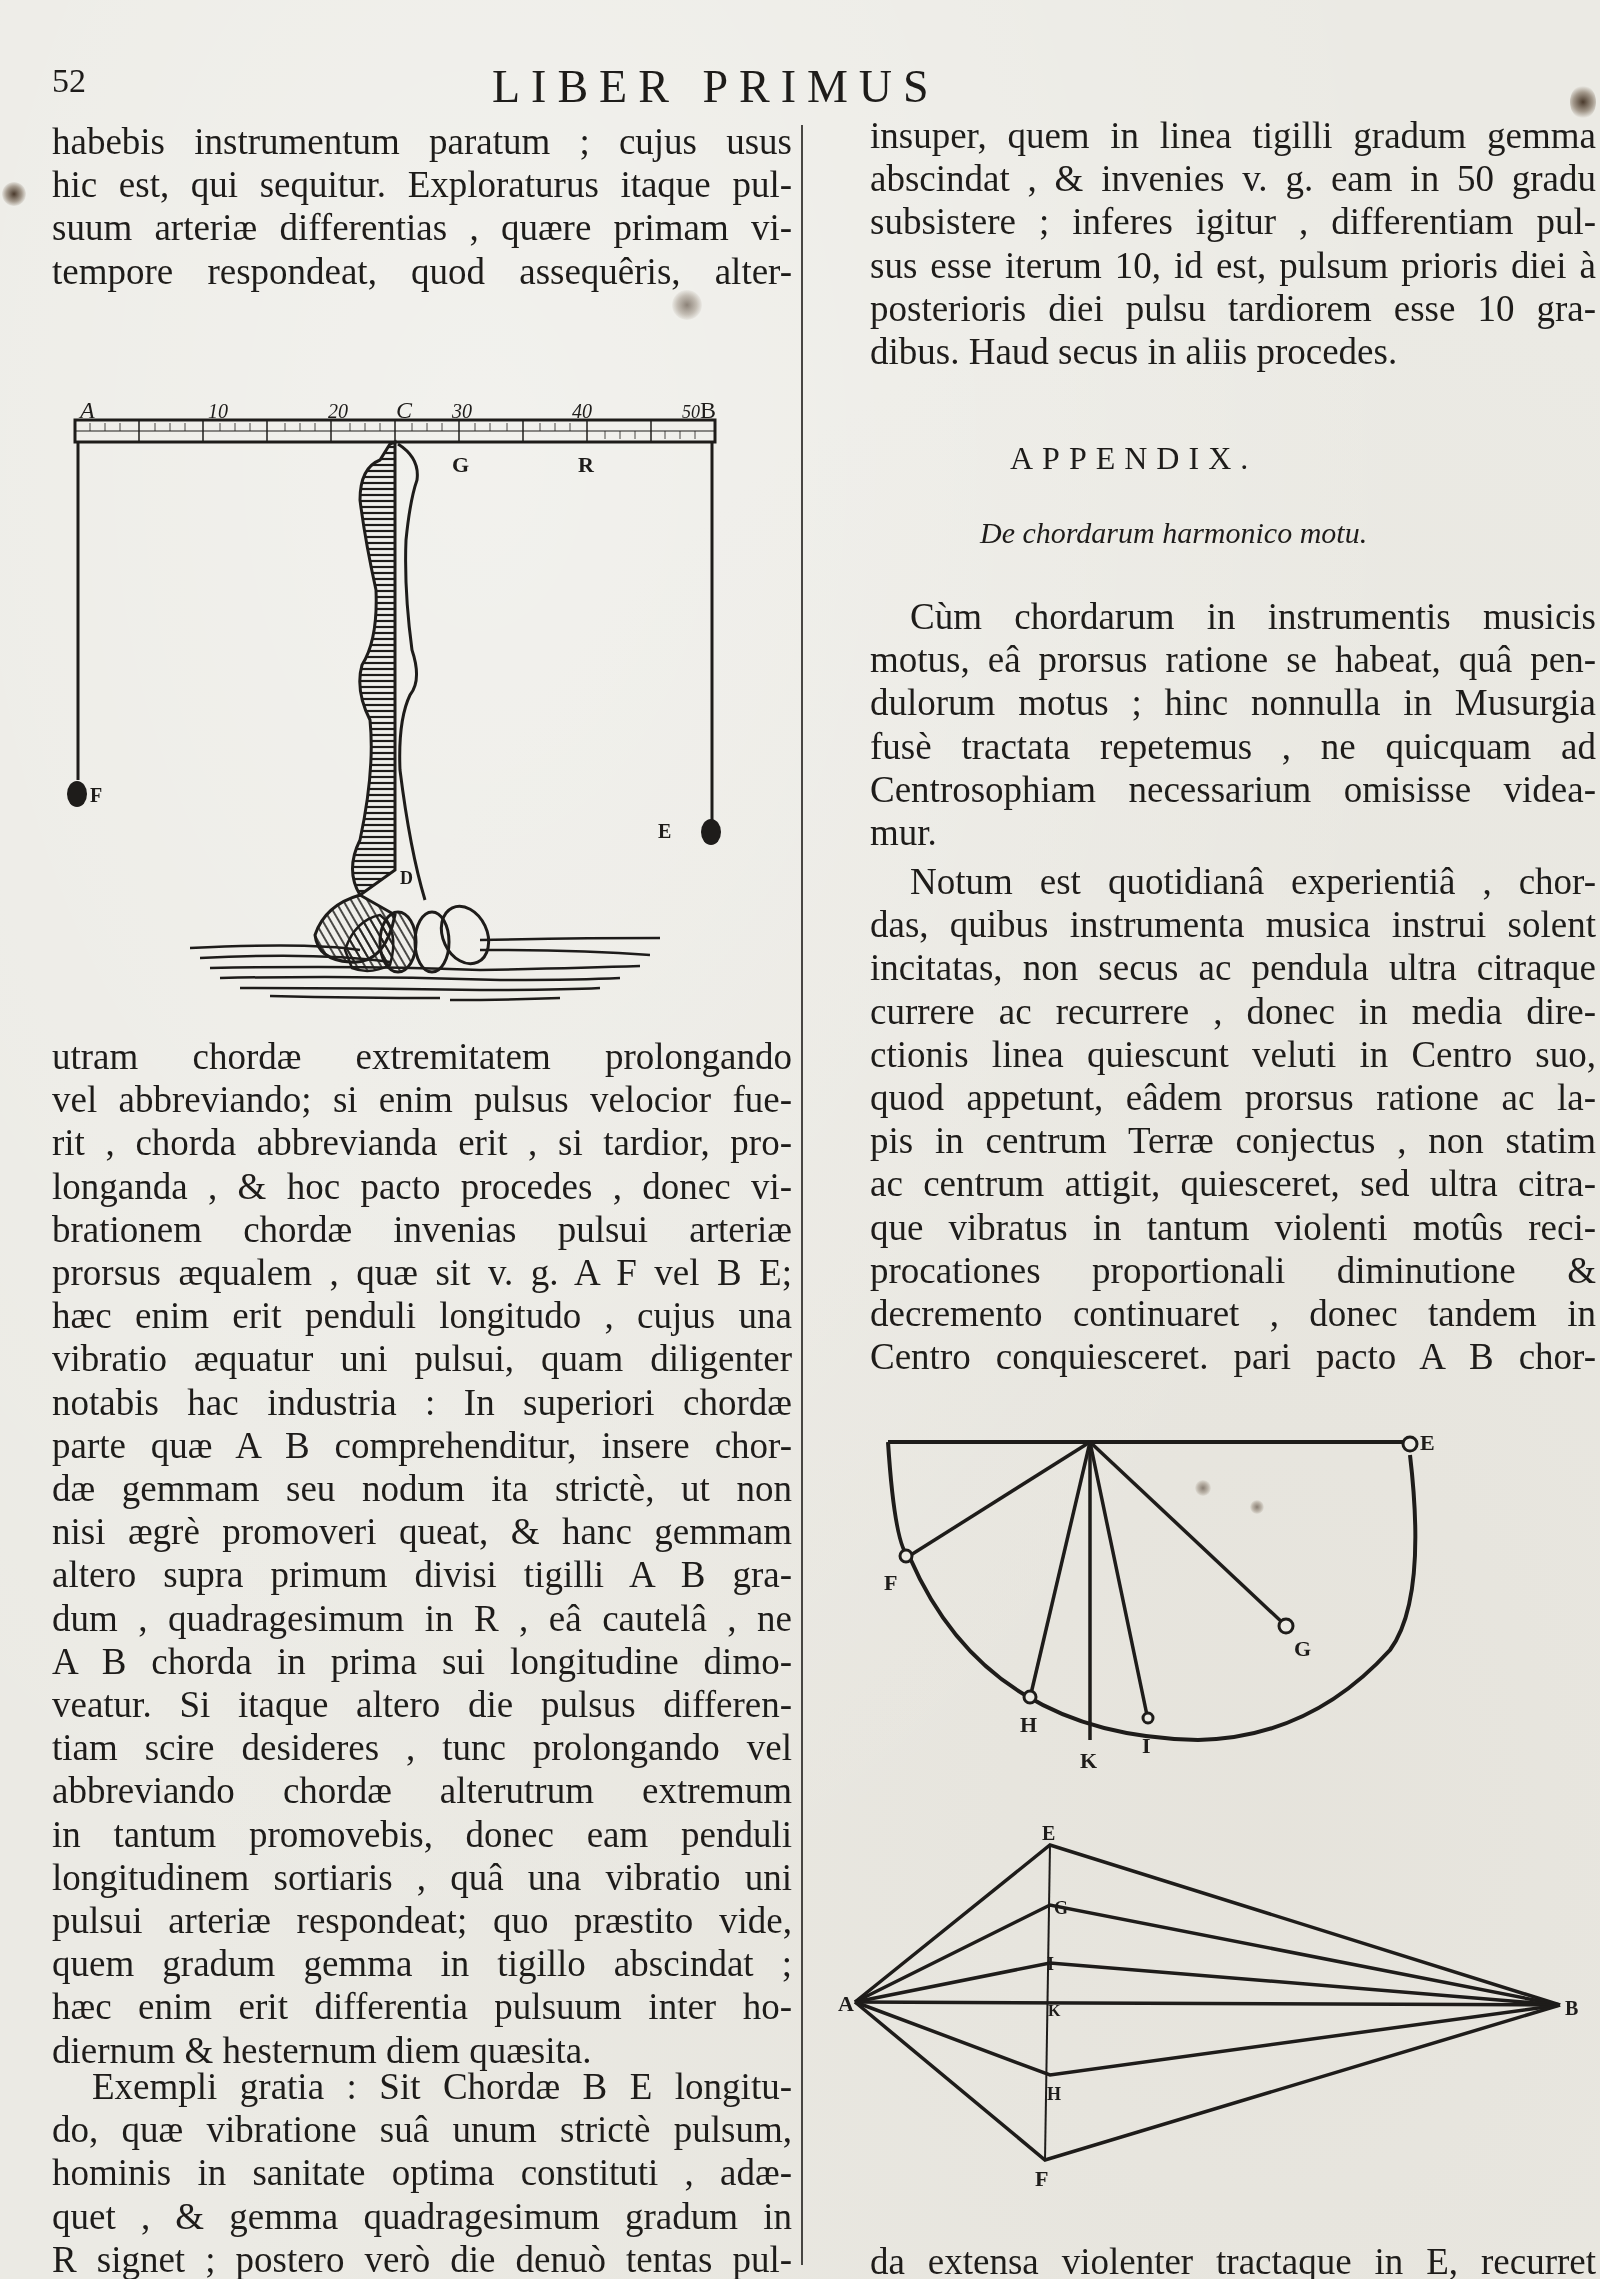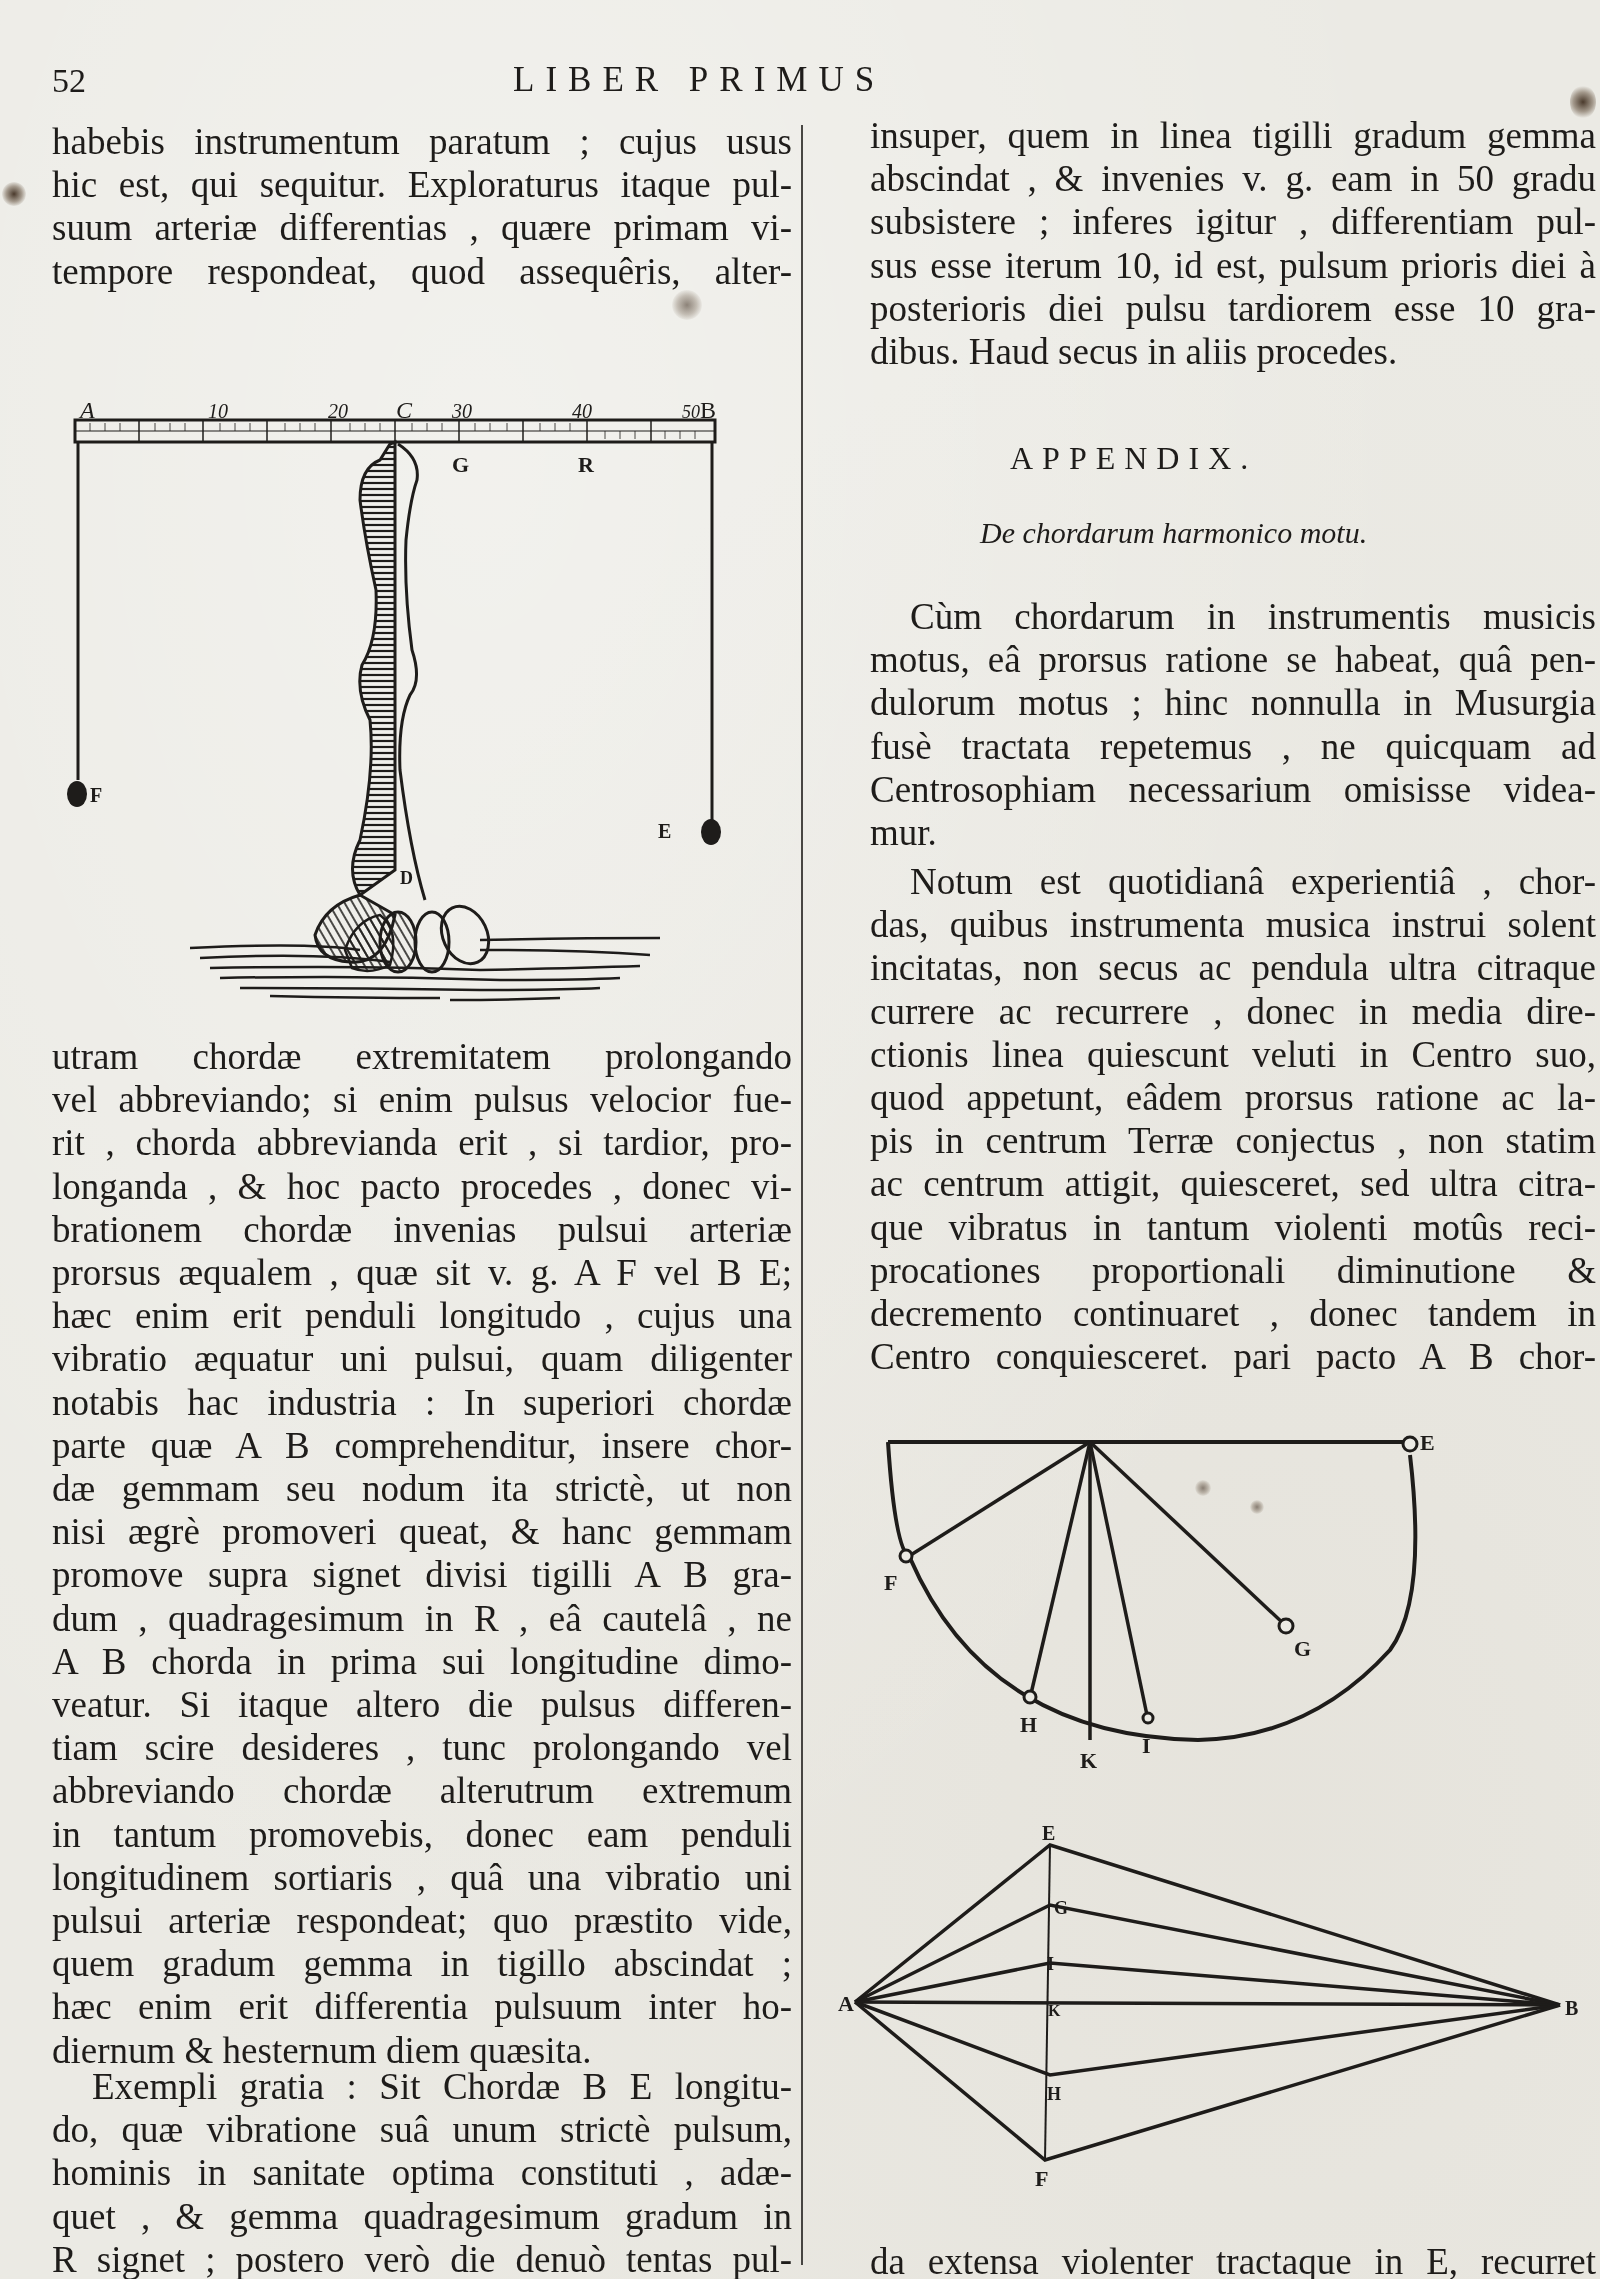--- a/index.html
+++ b/index.html
@@ -13,21 +13,21 @@
   .page { position:absolute; inset:0;
     background:
       radial-gradient(ellipse at 30% 20%, rgba(255,255,255,0.35), rgba(0,0,0,0) 60%),
       radial-gradient(ellipse at 80% 80%, rgba(220,215,205,0.35), rgba(0,0,0,0) 60%),
       #ebeae4;
   }
   .spot { position:absolute; border-radius:50%; background:radial-gradient(circle, #4a3a2c 0%, rgba(90,70,50,0.5) 45%, rgba(0,0,0,0) 75%); }
 
   .running-head { position:absolute; top:30px; left:0; width:1600px; height:70px; }
   .folio { position:absolute; left:52px; top:32px; font-size:34px; }
-  .head-title { position:absolute; left:492px; top:30px; font-size:35px; letter-spacing:11px;margin-left:21px; }
+  .head-title { position:absolute; left:492px; top:30px; font-size:46px; letter-spacing:11px; }
 
   .col { position:absolute; font-size:37px; line-height:43.2px; }
   .col-left { left:52px; width:740px; }
   .col-right { left:870px; width:726px; }
   .line { white-space:nowrap; display:block; text-align:justify; text-align-last:justify; }
   .line.last { text-align-last:left; }
   .indent { padding-left:40px; }
 
   .divider { position:absolute; left:801px; top:125px; width:2px; height:2140px; background:#2a2826; opacity:0.85; }
 
@@ -165,21 +165,21 @@
     <span class="line">rit , chorda abbrevianda erit , si tardior, pro-</span>
     <span class="line">longanda , &amp; hoc pacto procedes , donec vi-</span>
     <span class="line">brationem chordæ invenias pulsui arteriæ</span>
     <span class="line">prorsus æqualem , quæ sit v. g. A F vel B E;</span>
     <span class="line">hæc enim erit penduli longitudo , cujus una</span>
     <span class="line">vibratio æquatur uni pulsui, quam diligenter</span>
     <span class="line">notabis hac industria : In superiori chordæ</span>
     <span class="line">parte quæ A B comprehenditur, insere chor-</span>
     <span class="line">dæ gemmam seu nodum ita strictè, ut non</span>
     <span class="line">nisi ægrè promoveri queat, &amp; hanc gemmam</span>
-    <span class="line">promove supra signet divisi tigilli A B gra-</span>
+    <span class="line">altero supra primum divisi tigilli A B gra-</span>
     <span class="line">dum , quadragesimum in R , eâ cautelâ , ne</span>
     <span class="line">A B chorda in prima sui longitudine dimo-</span>
     <span class="line">veatur. Si itaque altero die pulsus differen-</span>
     <span class="line">tiam scire desideres , tunc prolongando vel</span>
     <span class="line">abbreviando chordæ alterutrum extremum</span>
     <span class="line">in tantum promovebis, donec eam penduli</span>
     <span class="line">longitudinem sortiaris , quâ una vibratio uni</span>
     <span class="line">pulsui arteriæ respondeat; quo præstito vide,</span>
     <span class="line">quem gradum gemma in tigillo abscindat ;</span>
     <span class="line">hæc enim erit differentia pulsuum inter ho-</span>

